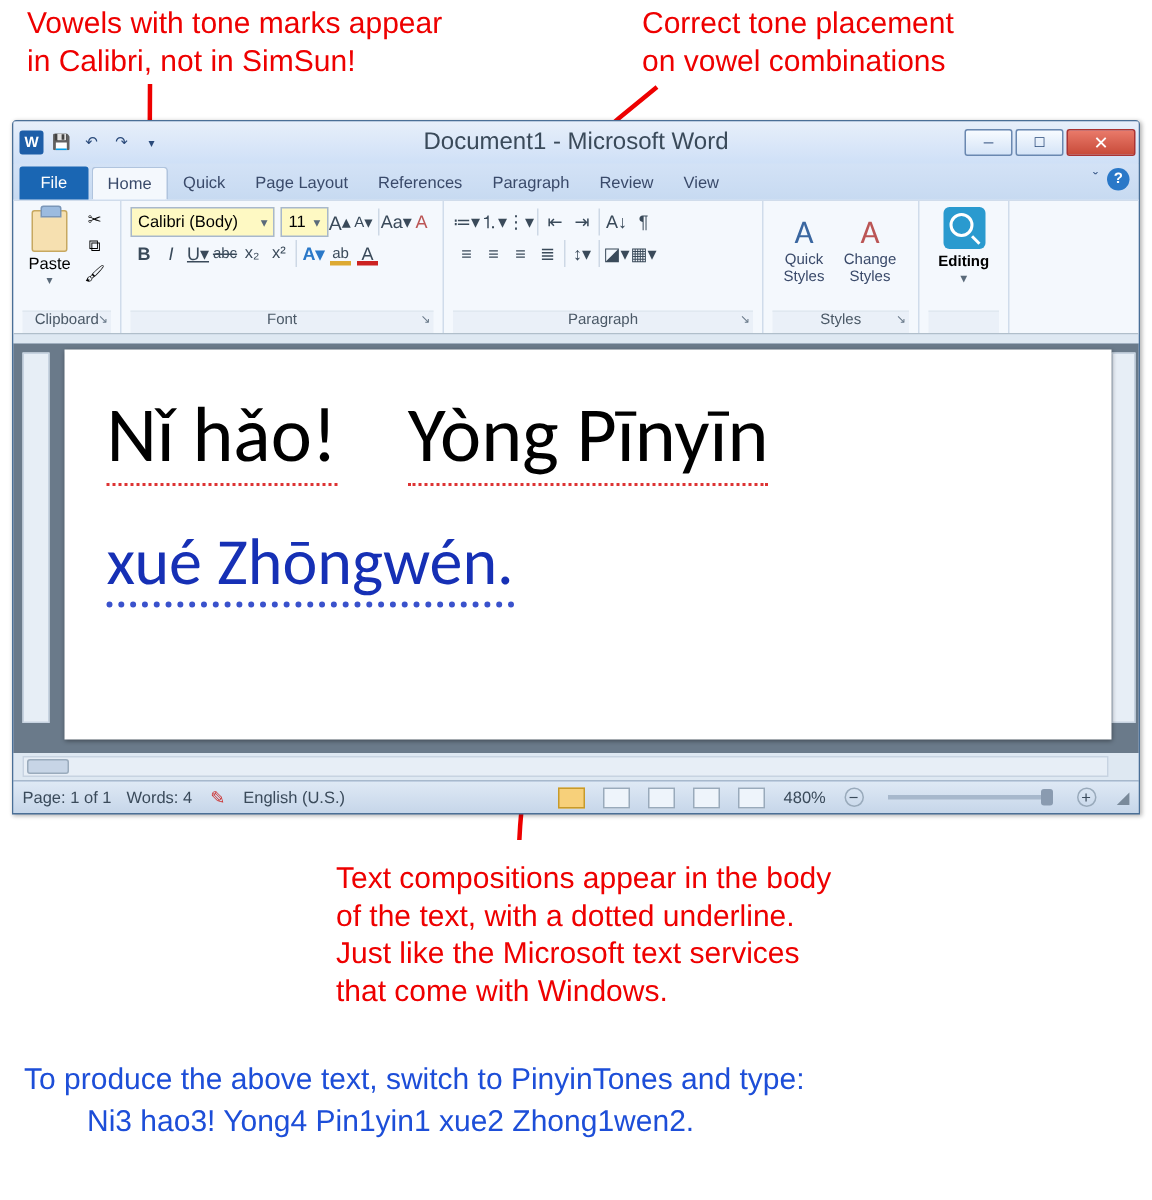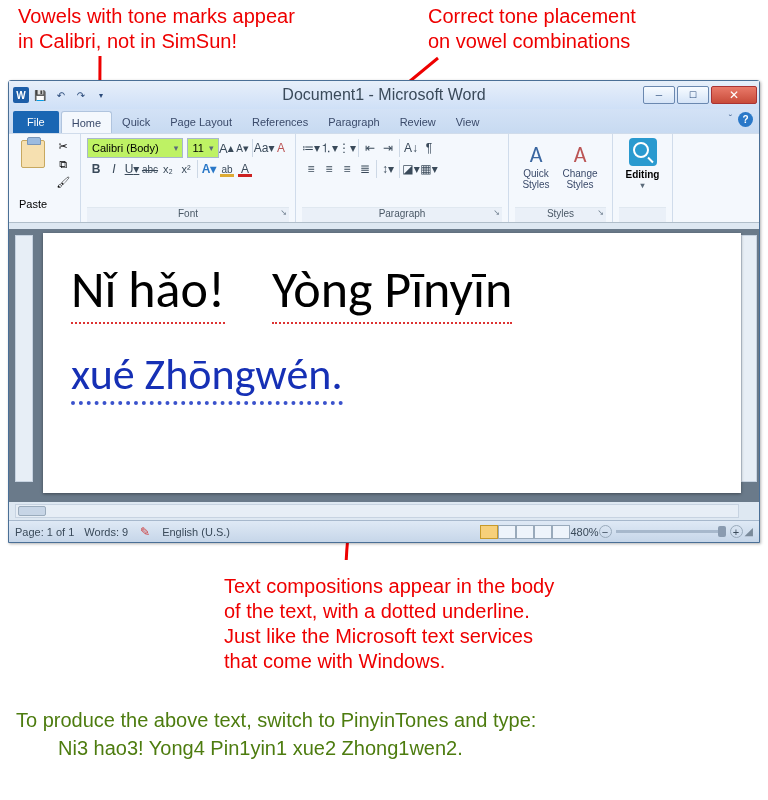--- a/index.html
+++ b/index.html
@@ -27,29 +27,29 @@
   .tab.active { background:#f4f8fd; border:1px solid #b0c4de; border-bottom:none; border-radius:3px 3px 0 0;}
   .tab-right { position:absolute; right:6px; top:3px; display:flex; gap:6px; align-items:center;}
   .help-circle { width:15px; height:15px; border-radius:50%; background:#2a78c8; color:#fff; display:flex; align-items:center; justify-content:center; font-size:10px; font-weight:bold;}
   .ribbon { background:#f4f8fd; border-top:1px solid #d0dceb; display:flex; height:90px; border-bottom:1px solid #b0beca;}
   .group { border-right:1px solid #d0dceb; padding:2px 6px 0; display:flex; flex-direction:column; justify-content:space-between; }
   .group-label { height:15px; font-size:10px; color:#4a5866; text-align:center; border-top:1px solid #e0e8f0; background:#eaf0f8; position:relative;}
   .group-label .launcher { position:absolute; right:2px; top:0; font-size:8px; color:#6a7a8a;}
   .group-body { flex:1; display:flex; flex-direction:column; gap:1px; padding-top:2px;}
 
   .clipboard-body { flex-direction:row; align-items:stretch; }
-  .paste { display:flex; flex-direction:column; align-items:center; padding:2px 4px;gap:28px; }
+  .paste { display:flex; flex-direction:column; align-items:center; padding:2px 4px; }
   .paste-icon { width:24px; height:28px; background:#f6e0b0; border:1px solid #c7a860; border-radius:2px; position:relative;}
   .paste-icon::before { content:""; position:absolute; top:-4px; left:5px; width:12px; height:6px; background:#9cbbdf; border-radius:2px 2px 0 0; border:1px solid #7a96b8;}
   .small-stack { display:flex; flex-direction:column; gap:2px; margin-left:2px;}
   .smallbtn { width:18px; height:16px; display:flex; align-items:center; justify-content:center;}
 
   .font-body { width:202px; }
   .font-row { display:flex; align-items:center; gap:0; }
-  .combo { border:1px solid #a8b8cc; background:#bef264; height:20px; font-size:11px; padding:0 4px; display:flex; align-items:center; justify-content:space-between;}
+  .combo { border:1px solid #a8b8cc; background:#fef9c3; height:20px; font-size:11px; padding:0 4px; display:flex; align-items:center; justify-content:space-between;}
   .combo .dd { font-size:9px; color:#5a6a7a; margin-left:4px;}
   .ico { width:18px; height:20px; display:flex; align-items:center; justify-content:center; font-size:12px; color:#3a4a5a; position:relative;}
   .ico.small{font-size:11px;}
   .ico.color-swatch::after{content:"";position:absolute;bottom:2px;left:2px;right:2px;height:3px;background:#da3;}
   .ico.red-swatch::after{content:"";position:absolute;bottom:2px;left:2px;right:2px;height:3px;background:#c22;}
   .sep{width:1px;height:18px;background:#cdd8e5;margin:0 2px;}
 
   .para-body { width:200px; }
   .styles-body { flex-direction:row; gap:2px; align-items:flex-start;}
   .style-btn { width:42px; height:54px; text-align:center; font-size:10px; color:#3a4a6a; display:flex; flex-direction:column; align-items:center; justify-content:center; border:1px solid transparent;}
@@ -67,28 +67,28 @@
   .scrollbar-h-area{height:18px;background:#dee8f2;display:flex;align-items:center;}
   .scrollbar-h{flex:1;height:14px;margin:0 20px 0 6px;background:#e7eef6;border:1px solid #c7d3e1;position:relative}
   .scrollbar-h .thumb{position:absolute;left:2px;top:1px;height:10px;width:28px;background:#c7d5e6;border:1px solid #9aabbc;border-radius:2px}
 
   .line1 { font-family: Calibri, Arial, sans-serif; font-size:52px; color:#000; position:relative; }
   .squiggle-red { border-bottom:2px dotted #d33; padding-bottom:1px;}
   .line2 { font-family: Calibri, Arial, sans-serif; font-size:44px; color:#1630b5; margin-top:26px; position:relative;}
   .compose-underline{ border-bottom:4px dotted #3a52cc; }
 
   .statusbar { height:22px; background:linear-gradient(#dfe9f5,#c6d6e9); border-top:1px solid #a7b8cc; display:flex; align-items:center; font-size:11px; color:#3a4a5a; padding:0 6px; gap:10px;}
-  .statusbar .right{margin-left:auto; display:flex; align-items:center; gap:0;text-align:right;}
+  .statusbar .right{margin-left:auto; display:flex; align-items:center; gap:12px;text-align:right;}
   .viewbtn{width:18px;height:14px;border:1px solid #9ab;background:#eef4fb;}
   .viewbtn.active{background:#f7d07a;border-color:#c79a2a;}
   .zoom-slider{width:110px;height:3px;background:#a7b8cc;position:relative;margin:0 4px;}
   .zoom-slider .knob{position:absolute;right:0;top:-4px;width:8px;height:11px;background:#8a9bb0;border-radius:2px;}
   .lang-icon{width:14px;height:14px;display:inline-flex;align-items:center;justify-content:center;color:#c33;font-size:12px;}
 
-  .caption-bottom { position:absolute; font-family: Arial, sans-serif; color:#4d7c0f; line-height:1.4; font-size:20px;}
+  .caption-bottom { position:absolute; font-family: Arial, sans-serif; color:#1d4ed8; line-height:1.4; font-size:20px;}
 </style>
 </head>
 <body>
 
 <div class="wrap">
 
   <div class="anno" style="left:18px;top:4px;white-space:pre">Vowels with tone marks appear
 in Calibri, not in SimSun!</div>
 
   <div class="anno" style="left:428px;top:4px;white-space:pre">Correct tone placement
@@ -271,21 +271,21 @@
     </div>
 
     <div class="scrollbar-h-area">
       <div class="scrollbar-h">
           <div class="thumb"></div>
         </div>
     </div>
 
     <div class="statusbar">
       <span>Page: 1 of 1</span>
-      <span>Words: 9</span>
+      <span>Words: 4</span>
       <span class="lang-icon">✎</span>
       <span>English (U.S.)</span>
       <div class="right">
         <div class="viewbtn active"></div>
         <div class="viewbtn"></div>
         <div class="viewbtn"></div>
         <div class="viewbtn"></div>
         <div class="viewbtn"></div>
         <span>480%</span>
         <span style="border:1px solid #9ab;border-radius:50%;width:13px;height:13px;display:inline-flex;align-items:center;justify-content:center">−</span>

